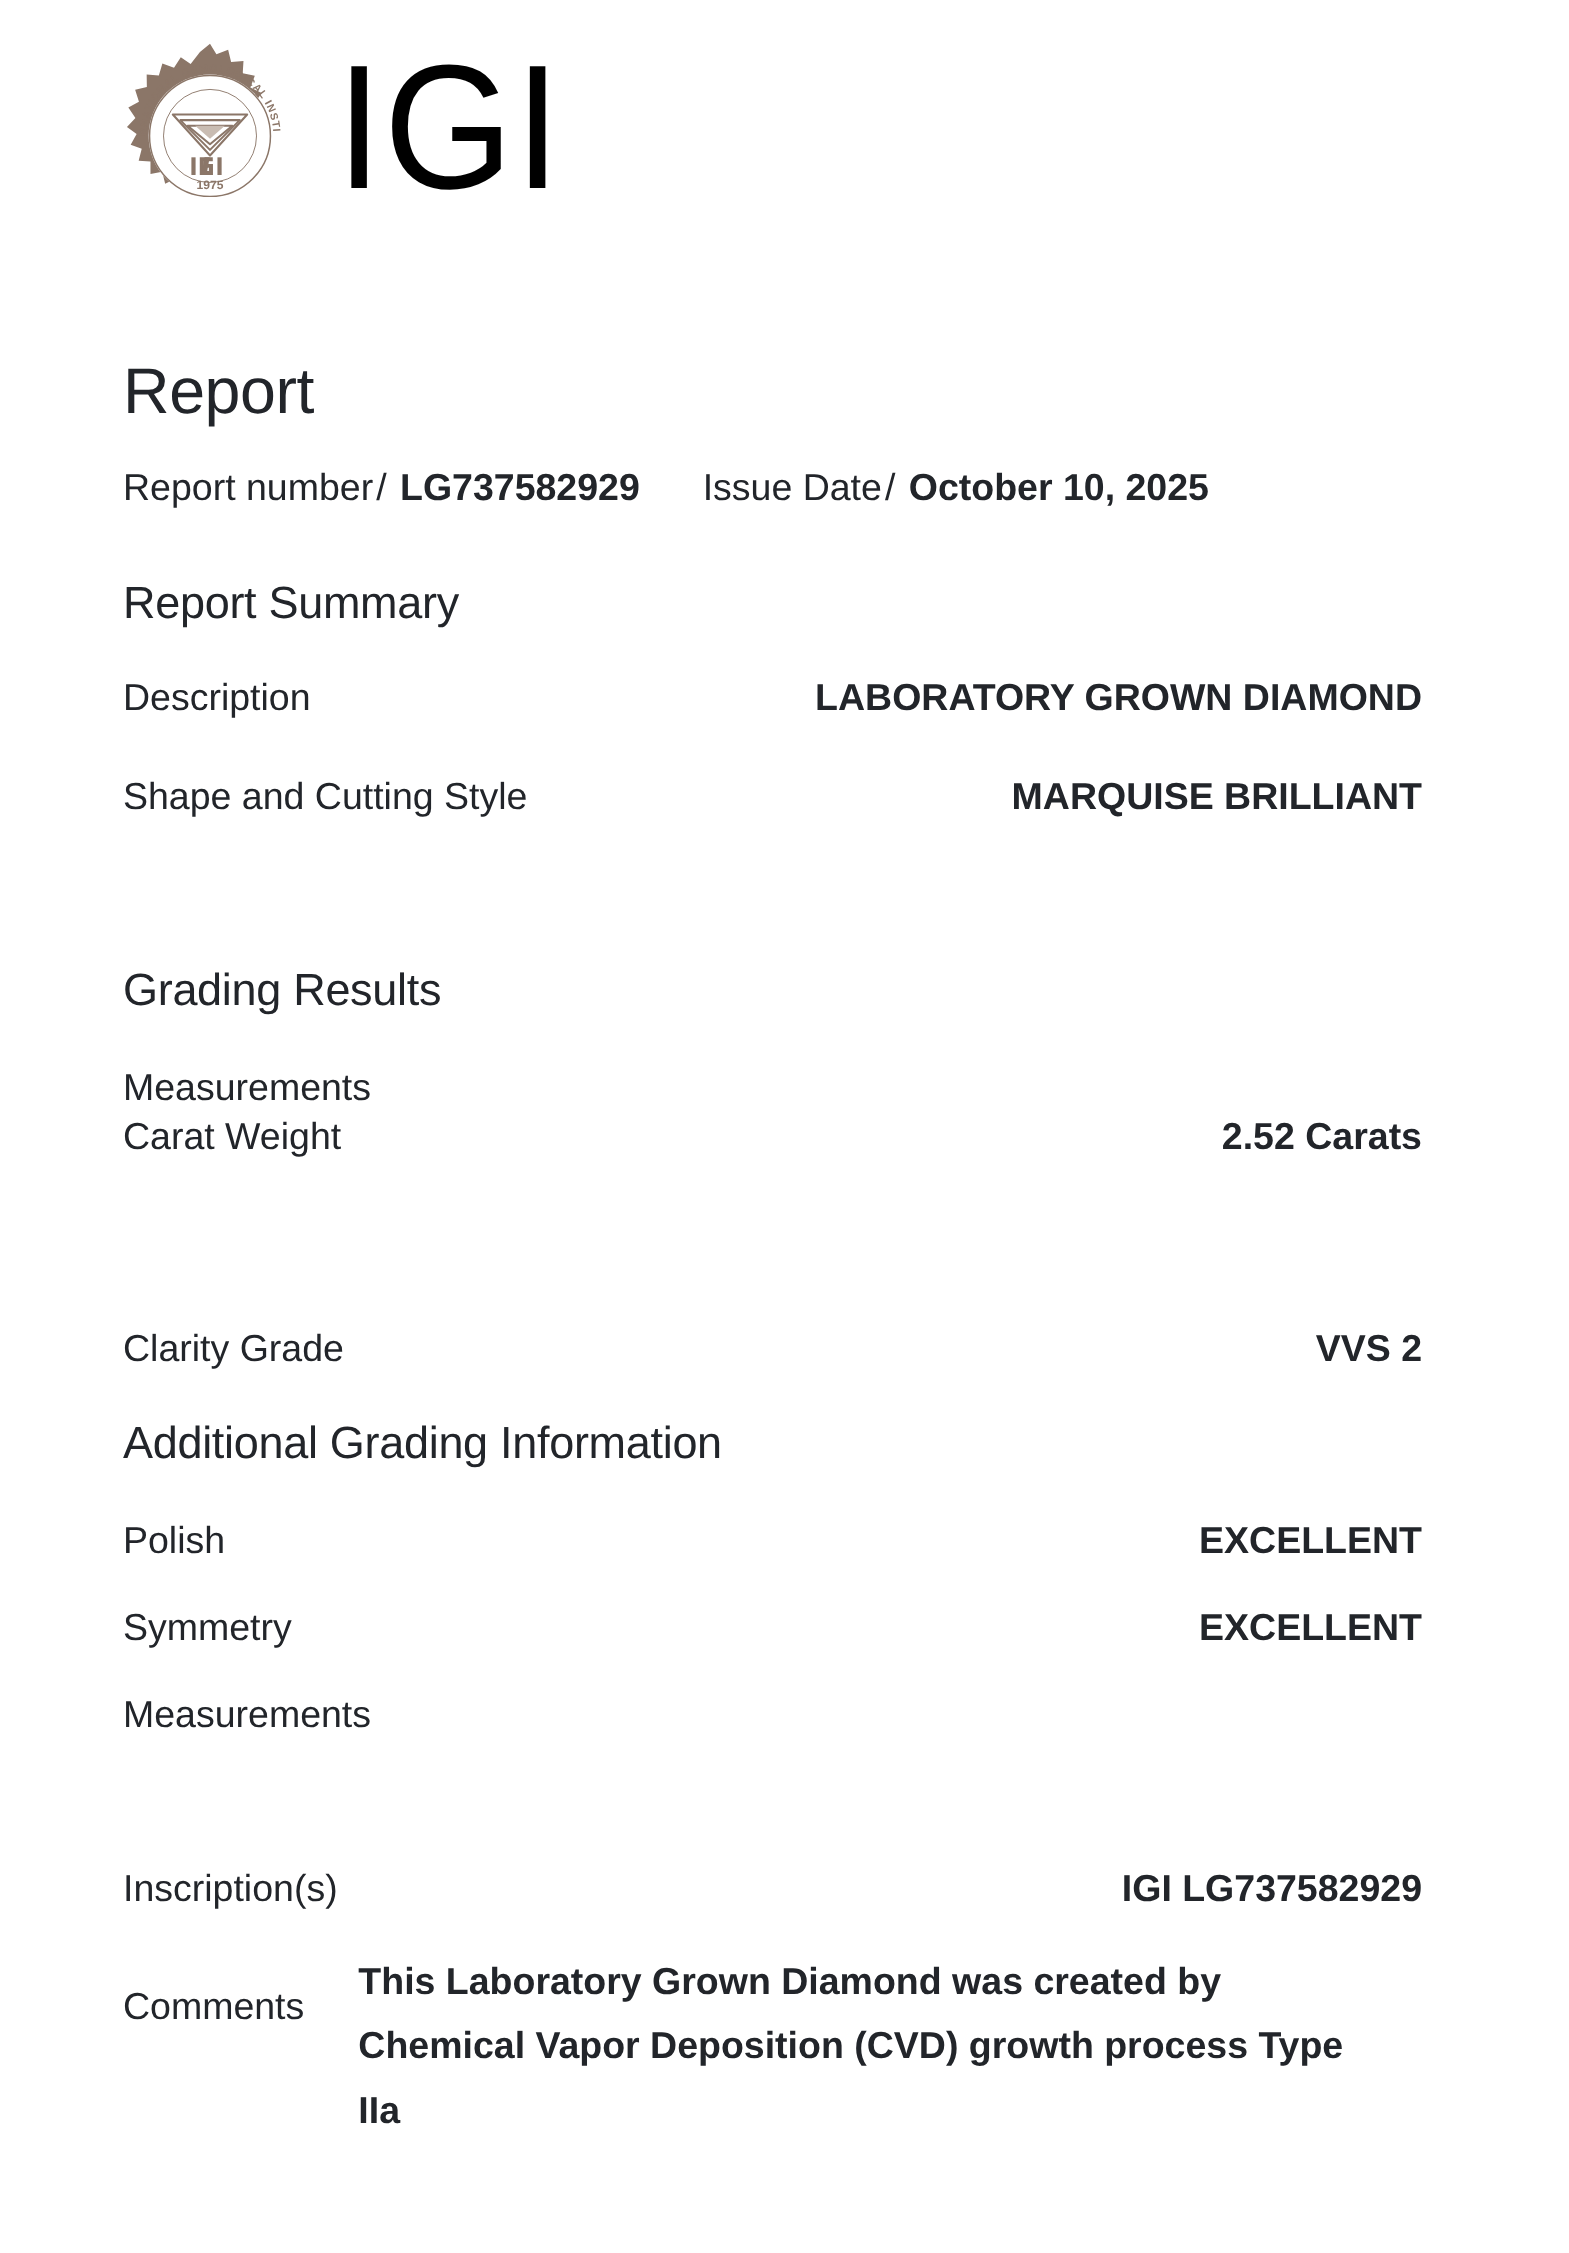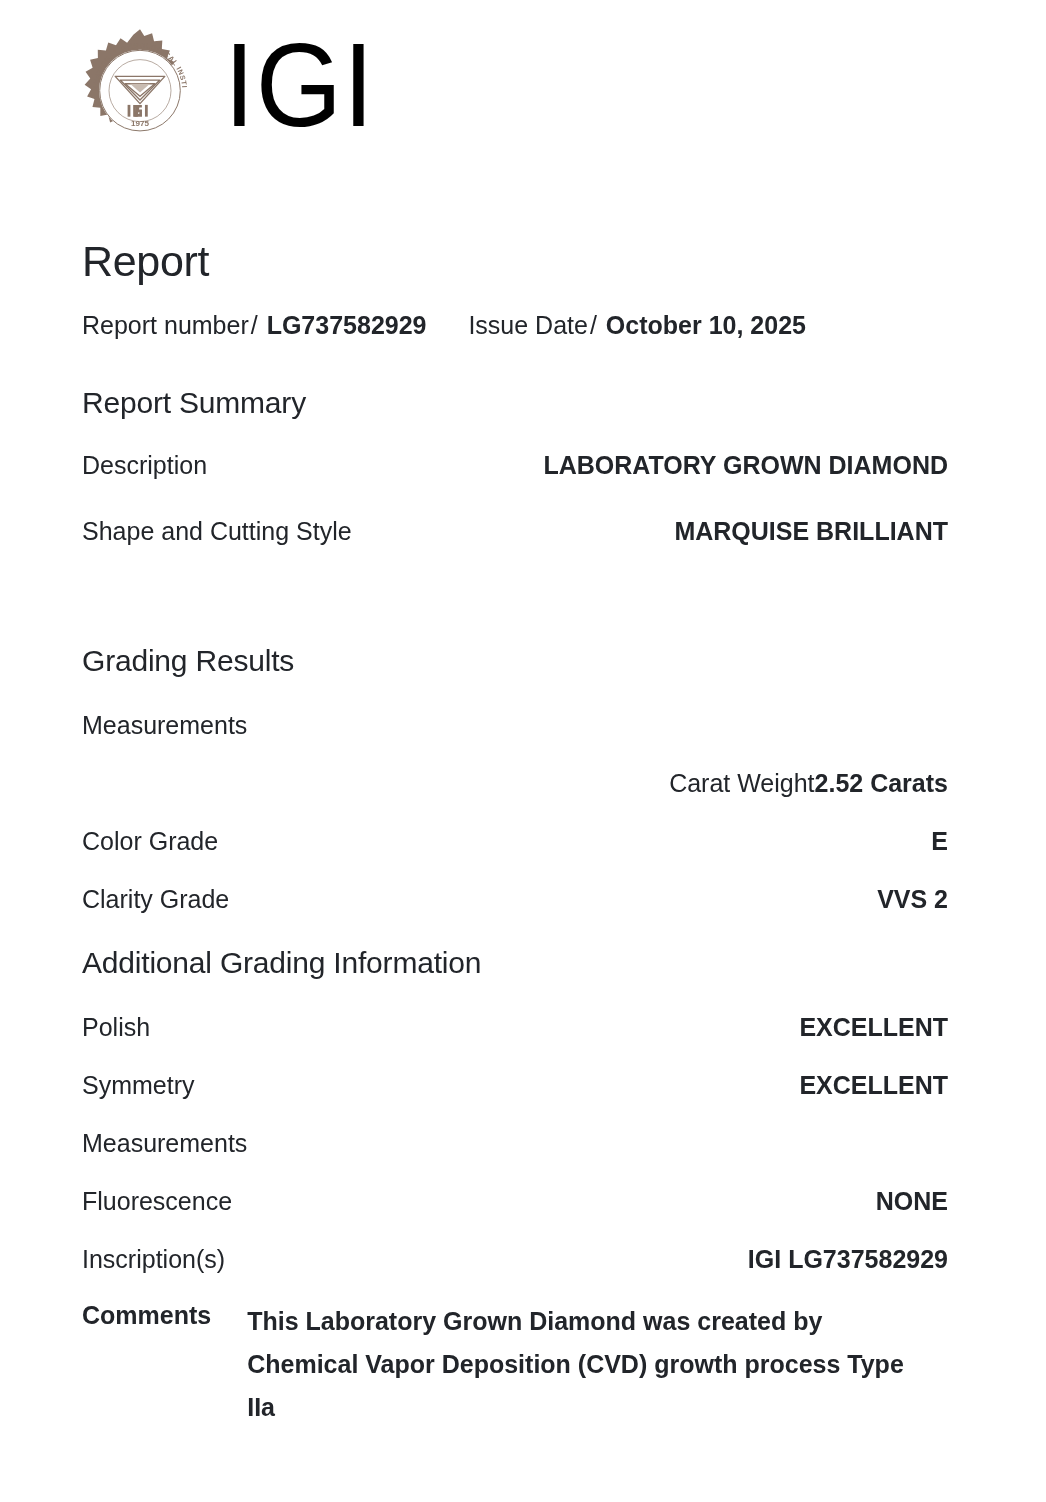--- a/index.html
+++ b/index.html
@@ -118,21 +118,21 @@
     text-align: right;
     white-space: nowrap;
   }
 
   
   #row-description { top: 450px; }
   #row-shape       { top: 516px; }
 
   
   #row-measurements { top: 710px; }
-  #row-carat        { top: 768px; justify-content: flex-end; }
+  #row-carat        { top: 743px; }
   #row-color        { top: 826px; }
   #row-clarity      { top: 884px; }
 
   
   #row-polish        { top: 1012px; }
   #row-symmetry      { top: 1070px; }
   #row-measurements2 { top: 1128px; }
   #row-fluorescence  { top: 1186px; }
   #row-inscription   { top: 1244px; }
 
@@ -140,25 +140,26 @@
   #row-comments {
     position: absolute;
     left: 82px;
     top: 1300px;
     width: 866px;
     display: flex;
     align-items: flex-start;
   }
   #row-comments .label {
     font-size: 25px;
-    font-weight: 700;
+    font-weight: 400;
     color: #22252a;
     line-height: 1.25;
     white-space: nowrap;
     flex: 0 0 auto;
+    margin-top: 23px;
   }
   #row-comments .comments-text {
     margin-left: 36px;
     font-size: 25px;
     font-weight: 700;
     color: #22252a;
     line-height: 1.72;
     text-align: left;
     max-width: 665px;
   }
@@ -235,24 +236,20 @@
 
   <div class="row" id="row-measurements">
     <span class="label">Measurements</span>
   </div>
 
   <div class="row" id="row-carat">
     <span class="label">Carat Weight</span>
     <span class="value">2.52 Carats</span>
   </div>
 
-  <div class="row" id="row-color">
-    <span class="label">Color Grade</span>
-    <span class="value">E</span>
-  </div>
 
   <div class="row" id="row-clarity">
     <span class="label">Clarity Grade</span>
     <span class="value">VVS 2</span>
   </div>
 
   <div class="section-title" id="title-additional">Additional Grading Information</div>
 
   <div class="row" id="row-polish">
     <span class="label">Polish</span>
@@ -262,24 +259,20 @@
   <div class="row" id="row-symmetry">
     <span class="label">Symmetry</span>
     <span class="value">EXCELLENT</span>
   </div>
 
   <div class="row" id="row-measurements2">
     <span class="label">Measurements</span>
     <span class="value"></span>
   </div>
 
-  <div class="row" id="row-fluorescence">
-    <span class="label">Fluorescence</span>
-    <span class="value">NONE</span>
-  </div>
 
   <div class="row" id="row-inscription">
     <span class="label">Inscription(s)</span>
     <span class="value">IGI LG737582929</span>
   </div>
 
   <div id="row-comments">
     <span class="label">Comments</span>
     <span class="comments-text">This Laboratory Grown Diamond was created by Chemical Vapor Deposition (CVD) growth process Type IIa</span>
   </div>

